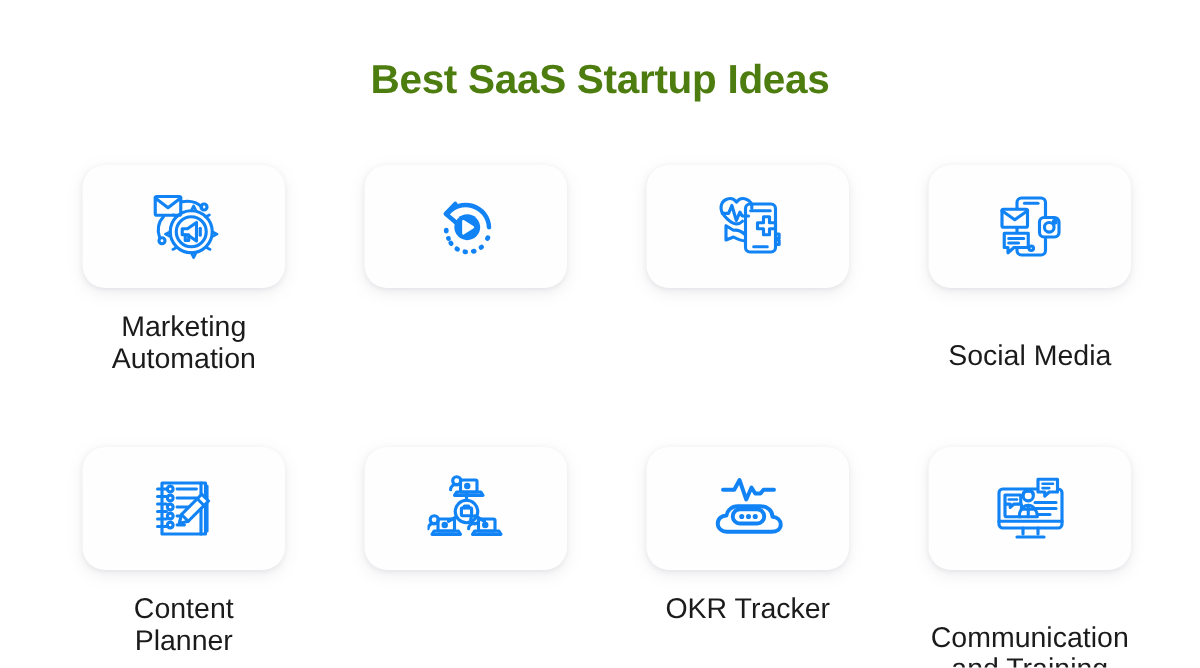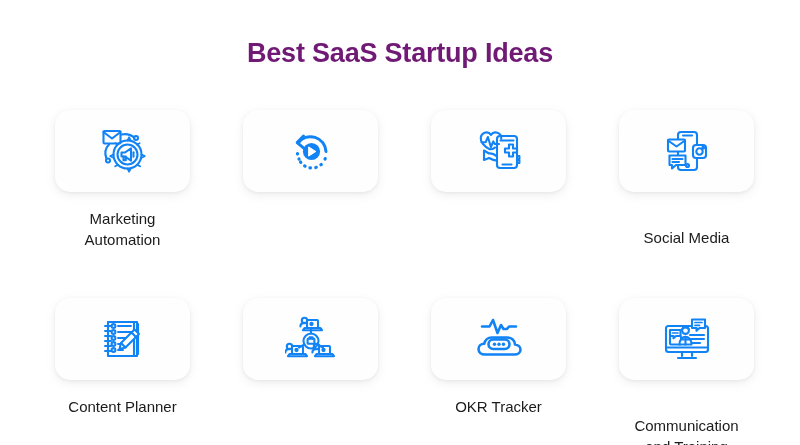--- a/index.html
+++ b/index.html
@@ -14,21 +14,21 @@
     width: 800px; height: 445px;
     background: #ffffff;
   }
   .page-title {
     position: absolute;
     top: 38px; left: 0; width: 800px;
     text-align: center;
     font-size: 27px;
     font-weight: bold;
     letter-spacing: -0.2px;
-    color: #701a75;
+    color: #4d7c0f;
   }
   .grid {
     position: absolute;
     top: 110px; left: 55px;
     width: 700px;
   }
   .row {
     display: flex;
     justify-content: flex-start;
   }
@@ -53,21 +53,21 @@
     justify-content: center;
   }
   .icon-wrap {
     width: 52px; height: 52px;
     display: block;
   }
   .icon-wrap svg { display: block; width: 100%; height: 100%; }
   .label {
     margin-top: 16px;
     text-align: center;
-    font-size: 15px;
+    font-size: 19px;
     line-height: 21px;
     color: #1b1b1b;
     white-space: pre-line;
   }
 </style>
 </head>
 <body>
 
 <div class="page">
 

